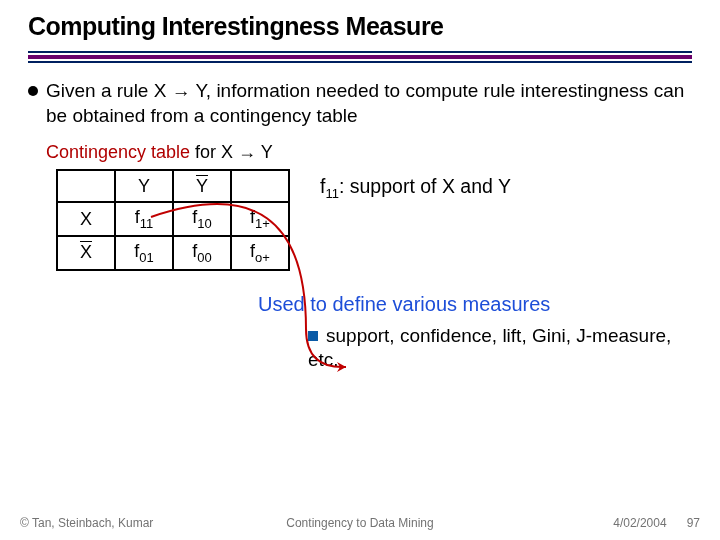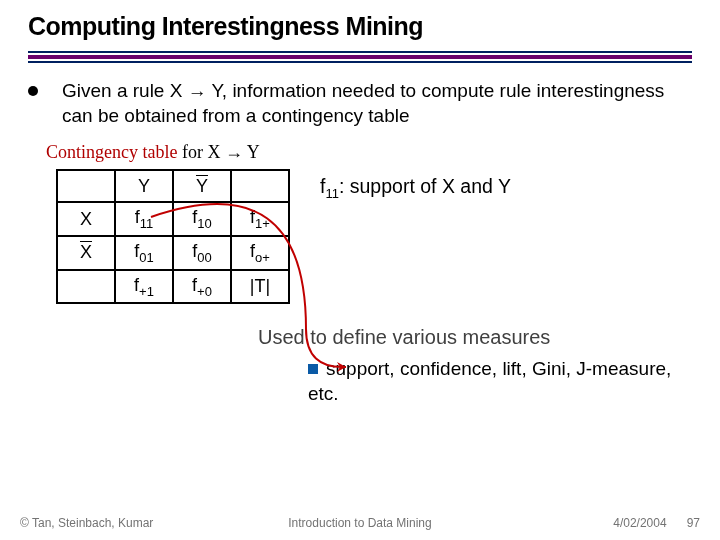--- a/index.html
+++ b/index.html
@@ -24,28 +24,28 @@
     letter-spacing: -0.5px;
     margin-bottom: 10px;
   }
   .rule-lines {
     margin-bottom: 16px;
   }
   .rule-lines .l1 { height:2px; background:#002060; margin-bottom:2px; }
   .rule-lines .l2 { height:4px; background:#6a006a; margin-bottom:2px; }
   .rule-lines .l3 { height:2px; background:#002060; }
   .bullet-row {
-    display:flex; align-items:flex-start; gap:24px; margin-bottom:14px;
+    display:flex; align-items:flex-start; gap:8px; margin-bottom:14px;
     font-size:19px; line-height:1.3;
   }
   .bullet-dot {
     width:10px; height:10px; border-radius:50%; background:#000; margin-top:7px; flex:0 0 10px;
   }
   .caption {
-    font-size:18px; margin-left:18px; margin-bottom:6px;font-family:Liberation Serif, serif;
+    font-size:18px; margin-left:18px; margin-bottom:6px;
   }
   .caption .red { color:#b00000; }
   .content-row {
     display:flex; align-items:flex-start; gap:30px; margin-left:28px;
   }
   table.ct {
     border-collapse: collapse;
     font-size:18px;
   }
   table.ct td, table.ct th {
@@ -56,21 +56,21 @@
     height:32px;
     font-weight:normal;
   }
   table.ct th { font-weight:normal; }
   .sub { font-size:13px; vertical-align:sub; }
   .ovl { text-decoration: overline; }
   .legend {
     font-size:19.5px; line-height:1.35; padding-top:4px;
   }
   .used-line {
-    color:#404040; font-size:20px; margin-top:22px; margin-left:230px;
+    color:#1d4ed8; font-size:20px; margin-top:22px; margin-left:230px;
   }
   .sublist {
     font-size:19px; margin-top:8px; margin-left:280px; line-height:1.3;
     width:380px;
   }
   .sq { display:inline-block; width:10px; height:10px; background:#0a5aa6; margin-right:8px; transform:translateY(-1px);}
   .footer {
     position:absolute; left:0; right:0; bottom:10px;
     font-size:12px; color:#737373;
     display:flex; justify-content:space-between;
@@ -79,21 +79,21 @@
   .footer .center { position:absolute; left:0; right:0; text-align:center; }
   .callout {
     position:absolute;
     pointer-events:none;
   }
 </style>
 </head>
 <body>
 
 <div class="slide">
-  <div class="title">Computing Interestingness Mining</div>
+  <div class="title">Computing Interestingness Measure</div>
   <div class="rule-lines">
     <div class="l1"></div>
       <div class="l2"></div>
       <div class="l3"></div>
   </div>
 
   <div class="bullet-row">
     <div class="bullet-dot"></div>
     <div>Given a rule X → Y, information needed to compute rule interestingness can be obtained from a contingency table</div>
   </div>
@@ -117,44 +117,38 @@
           <td>f<span class="sub">11</span></td>
           <td>f<span class="sub">10</span></td>
           <td>f<span class="sub">1+</span></td>
         </tr>
         <tr>
           <td><span class="ovl">X</span></td>
           <td>f<span class="sub">01</span></td>
           <td>f<span class="sub">00</span></td>
           <td>f<span class="sub">o+</span></td>
         </tr>
-        <tr>
-          <td></td>
-          <td>f<span class="sub">+1</span></td>
-          <td>f<span class="sub">+0</span></td>
-          <td>|T|</td>
-        </tr>
       </tbody>
         </table>
       <svg class="callout" width="340" height="220" style="left:0;top:0">
         <path d="M 95 48 Q 250 -5 250 160 Q 250 200 290 198" fill="none" stroke="#c00000" stroke-width="2"></path>
         <path d="M 290 198 l -9 -5 l 3 5 l -3 5 z" fill="#c00000"></path>
       </svg>
     </div>
 
     <div class="legend">
       <div>f<span class="sub">11</span>: support of X and Y</div>
     </div>
   </div>
 
   <div class="used-line">Used to define various measures</div>
   <div class="sublist">
     <span class="sq"></span><span>support, confidence, lift, Gini, J-measure, etc.</span>
   </div>
 
   <div class="footer">
     <span>© Tan, Steinbach, Kumar</span>
-    <span class="center">Introduction to Data Mining</span>
+    <span class="center">Contingency to Data Mining</span>
     <span>
       <span>4/02/2004</span>&nbsp;&nbsp;&nbsp;&nbsp;&nbsp;&nbsp;<span>97</span>
     </span>
   </div>
 </div>
 
 </body></html>

